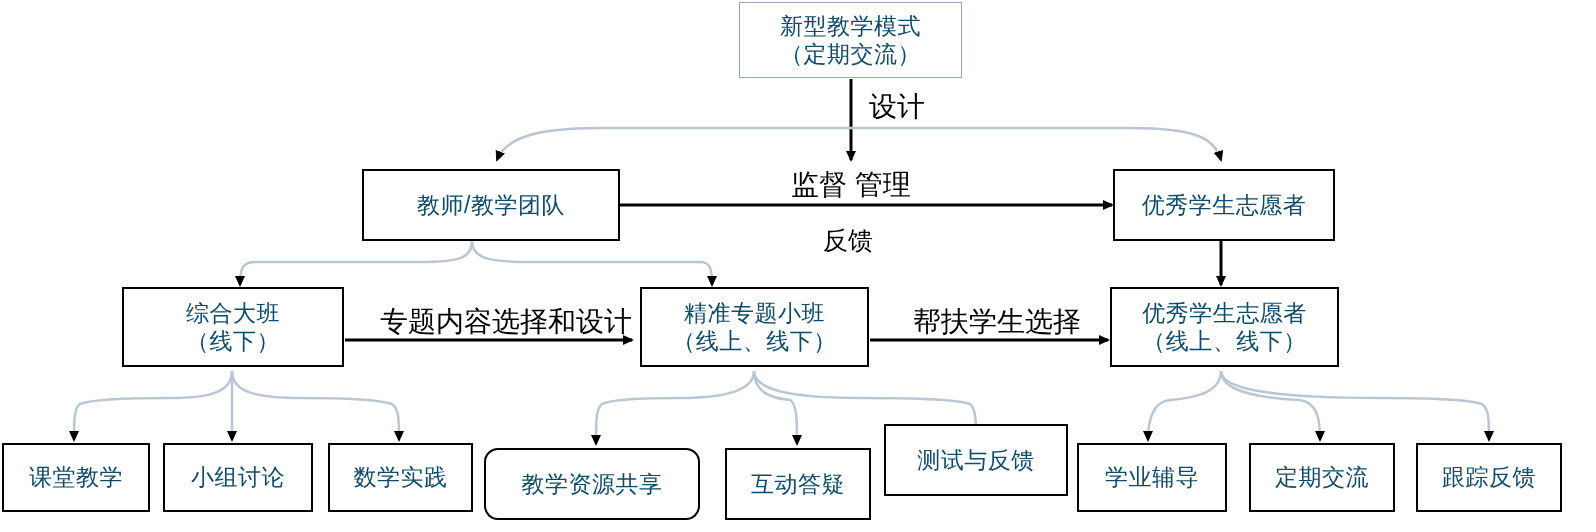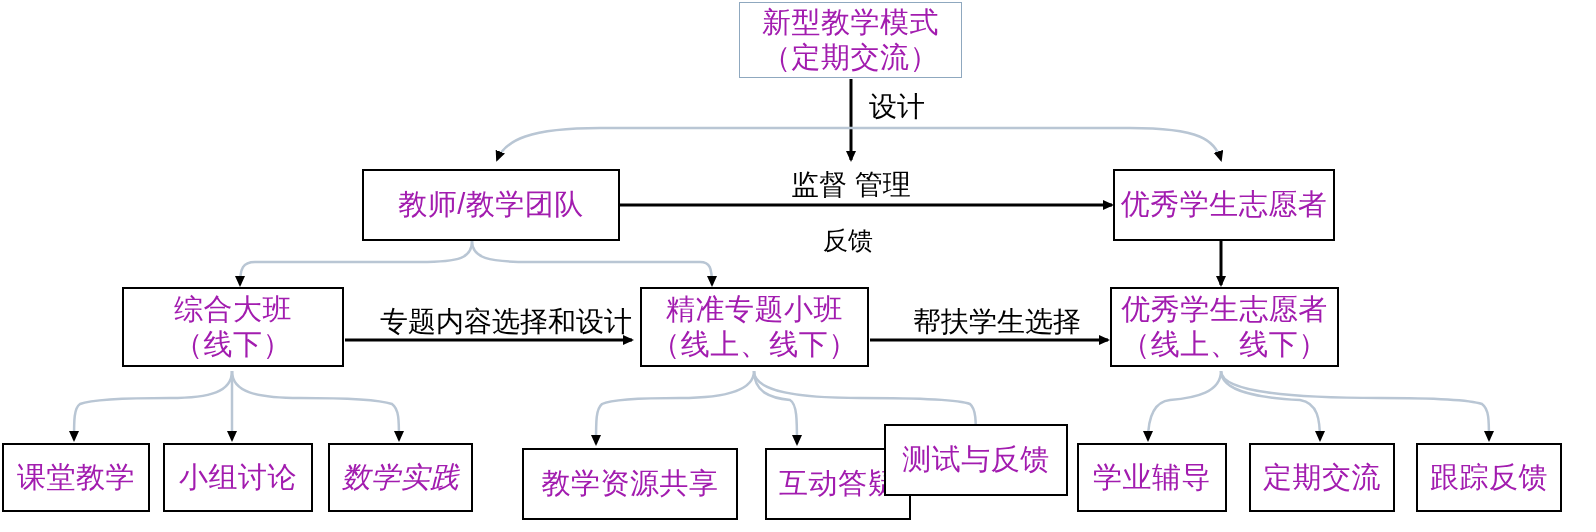--- a/index.html
+++ b/index.html
@@ -27,22 +27,22 @@
   .node {
     position: absolute;
     box-sizing: border-box;
     border: 2px solid #000000;
     background: #ffffff;
     display: flex;
     flex-direction: column;
     align-items: center;
     justify-content: center;
     text-align: left;
-    color: #a21caf;
-    font-size: 29px;
+    color: #0c4a6e;
+    font-size: 23px;
     line-height: 1.22;
     letter-spacing: 0.5px;
     z-index: 3;
   }
   .node.thin {
     border-width: 1px;
     border-color: #8fa8bf;
   }
   .node .line2 {
     display: block;
@@ -138,28 +138,28 @@
 
   <div class="edge-label" style="left:380px; top:303px;">专题内容选择和设计</div>
   <div class="edge-label" style="left:913px; top:303px;">帮扶学生选择</div>
 
   <div class="node" style="left:2px; top:443px; width:148px; height:69px;">
     <span>课堂教学</span>
   </div>
   <div class="node" style="left:163px; top:443px; width:150px; height:69px;">
     <span>小组讨论</span>
   </div>
-  <div class="node" style="left:328px; top:443px; width:145px; height:69px;font-style:italic;">
+  <div class="node" style="left:328px; top:443px; width:145px; height:69px;">
     <span>数学实践</span>
   </div>
 
-  <div class="node" style="left:522px; top:448px; width:216px; height:72px;">
+  <div class="node" style="left:484px; top:448px; width:216px; height:72px;border-radius:14px;">
     <span>教学资源共享</span>
   </div>
-  <div class="node" style="left:725px; top:448px; width:146px; height:72px;margin-left:40px;">
+  <div class="node" style="left:725px; top:448px; width:146px; height:72px;">
     <span>互动答疑</span>
   </div>
   <div class="node" style="left:884px; top:424px; width:184px; height:72px;">
     <span>测试与反馈</span>
   </div>
 
   <div class="node" style="left:1077px; top:443px; width:150px; height:69px;">
     <span>学业辅导</span>
   </div>
   <div class="node" style="left:1249px; top:443px; width:146px; height:69px;">

